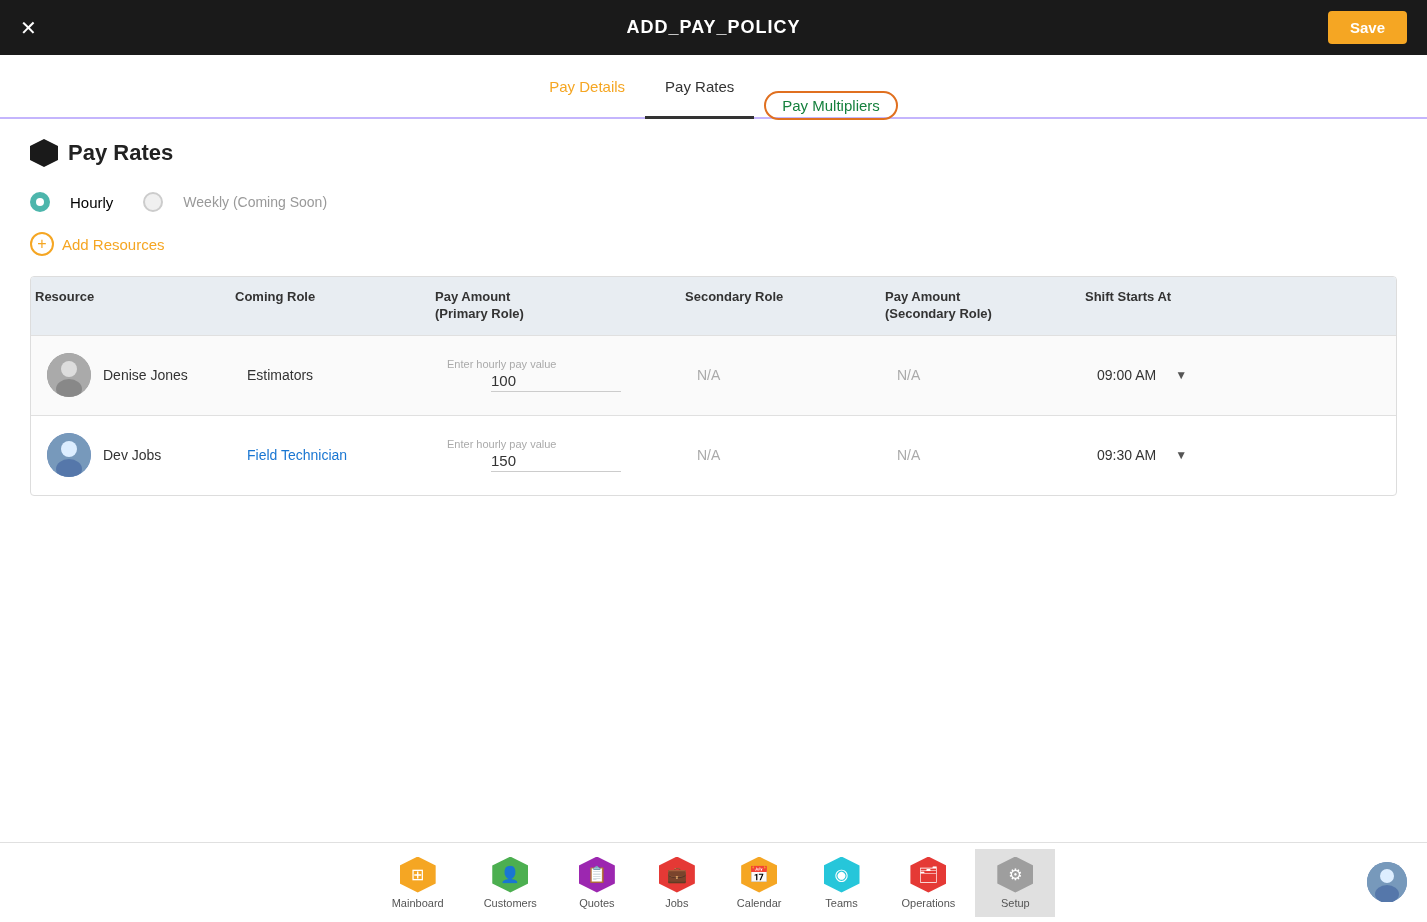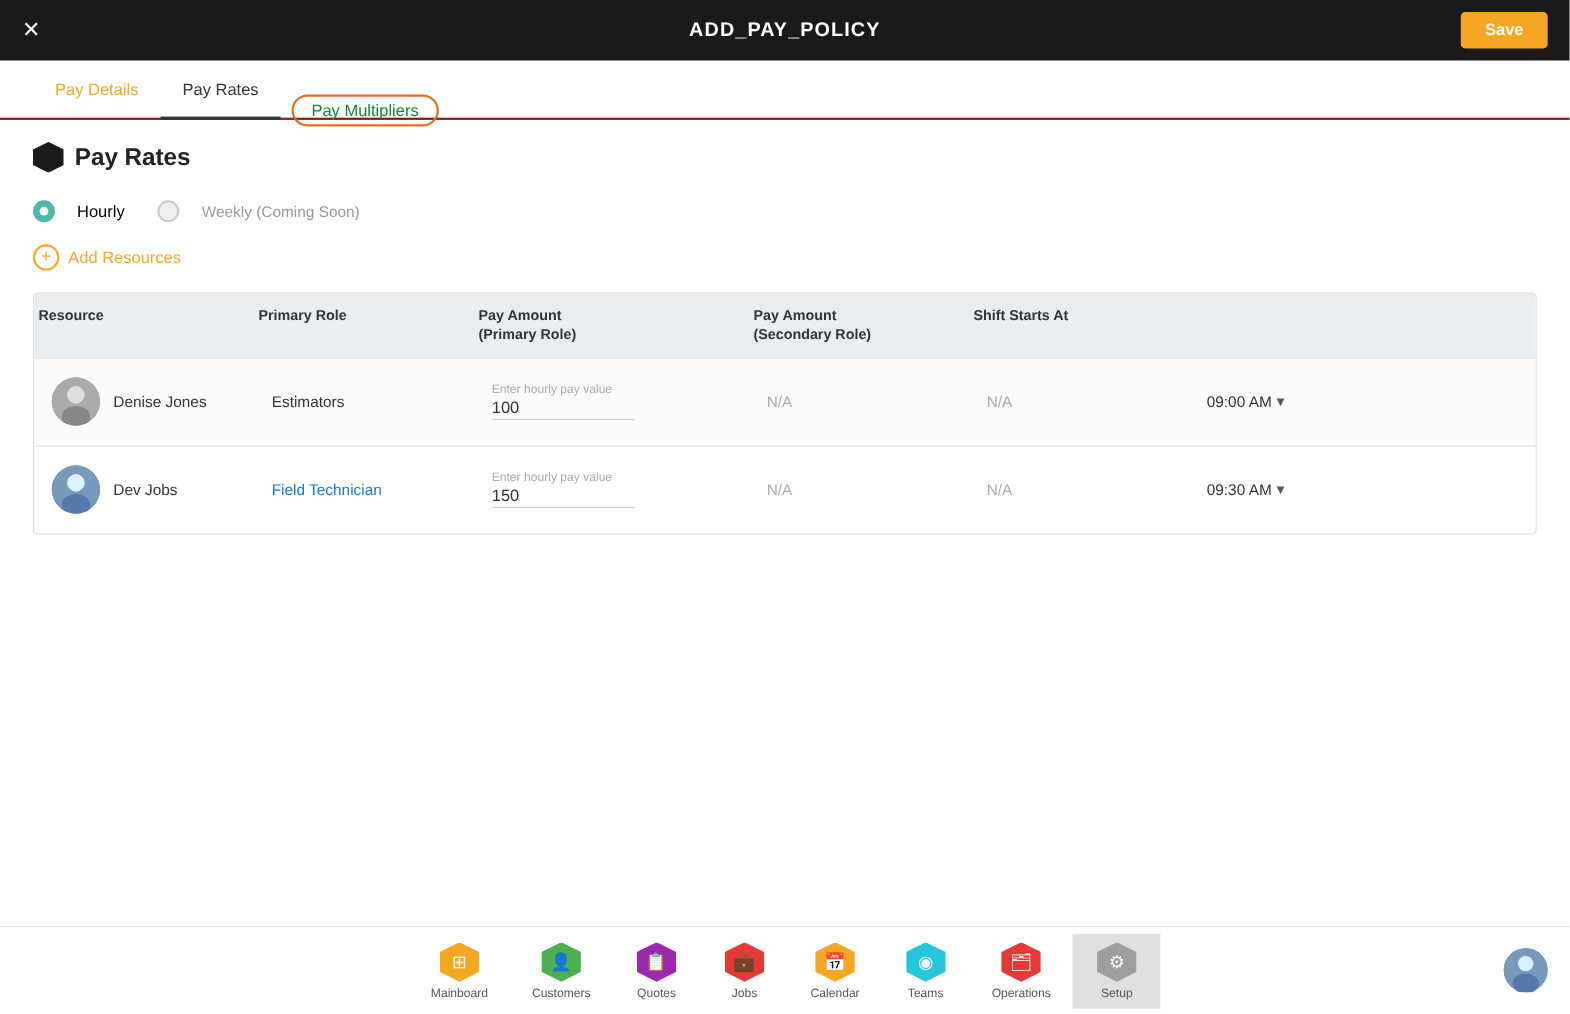--- a/index.html
+++ b/index.html
@@ -39,22 +39,23 @@
       font-weight: 600;
       border-radius: 4px;
       cursor: pointer;
     }
 
     
     .tabs {
       display: flex;
       align-items: center;
       padding: 0 30px;
-      border-bottom: 2px solid #7f1d1d;
-      height: 54px;
+      border-bottom: 2px solid #c4b5fd;
+      height: 64px;
+      justify-content: center;
     }
     .tab {
       padding: 0 20px;
       height: 100%;
       display: flex;
       align-items: center;
       font-size: 15px;
       cursor: pointer;
       position: relative;
     }
@@ -241,29 +242,30 @@
     .pay-placeholder {
       font-size: 11px;
       color: #aaa;
     }
     .pay-value {
       font-size: 15px;
       color: #333;
       border-bottom: 1px solid #ccc;
       padding-bottom: 2px;
       width: 130px;
+      margin-left: 44px;
     }
     .na-text {
       font-size: 14px;
       color: #aaa;
     }
     .shift-time {
       display: flex;
       align-items: center;
-      gap: 2px;
+      gap: 19px;
       font-size: 14px;
       color: #333;
     }
     .dropdown-arrow {
       color: #555;
       font-size: 12px;
     }
 
     
     .bottom-nav {
@@ -370,22 +372,23 @@
 
   <div class="add-resources">
     <div class="add-circle">+</div>
     <span>Add Resources</span>
   </div>
 
   <div class="table-container">
 
     <div class="table-header">
       <div class="table-header-cell">Resource</div>
-      <div class="table-header-cell">Primary Role</div>
+      <div class="table-header-cell">Coming Role</div>
       <div class="table-header-cell">Pay Amount<br>(Primary Role)</div>
+      <div class="table-header-cell">Secondary Role</div>
       <div class="table-header-cell">Pay Amount<br>(Secondary Role)</div>
       <div class="table-header-cell">Shift Starts At</div>
     </div>
 
     <div class="table-row">
       <div class="resource-cell">
         <div class="avatar avatar-denise">
           <svg width="44" height="44" viewBox="0 0 44 44">
             <circle cx="22" cy="22" r="22" fill="#aaa"></circle>
             <circle cx="22" cy="16" r="8" fill="#ddd"></circle>

